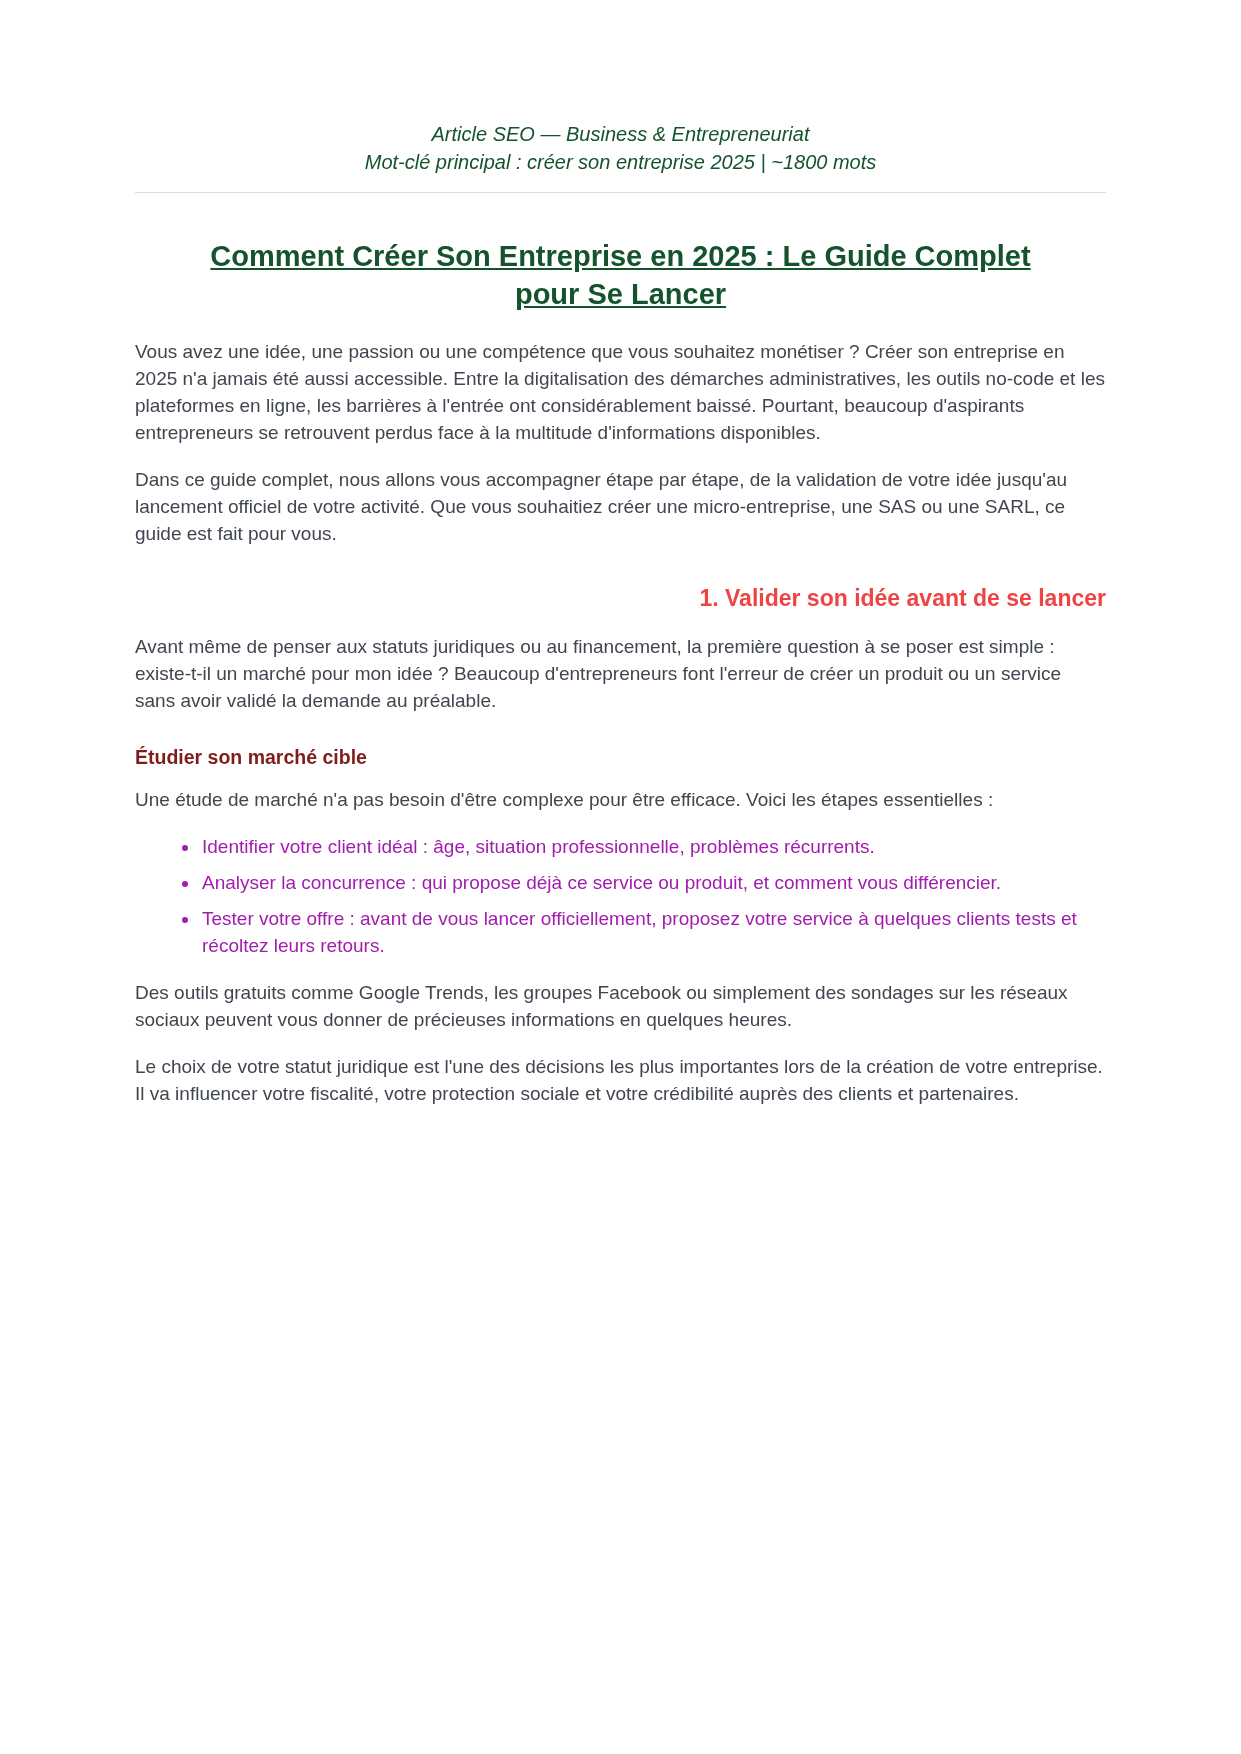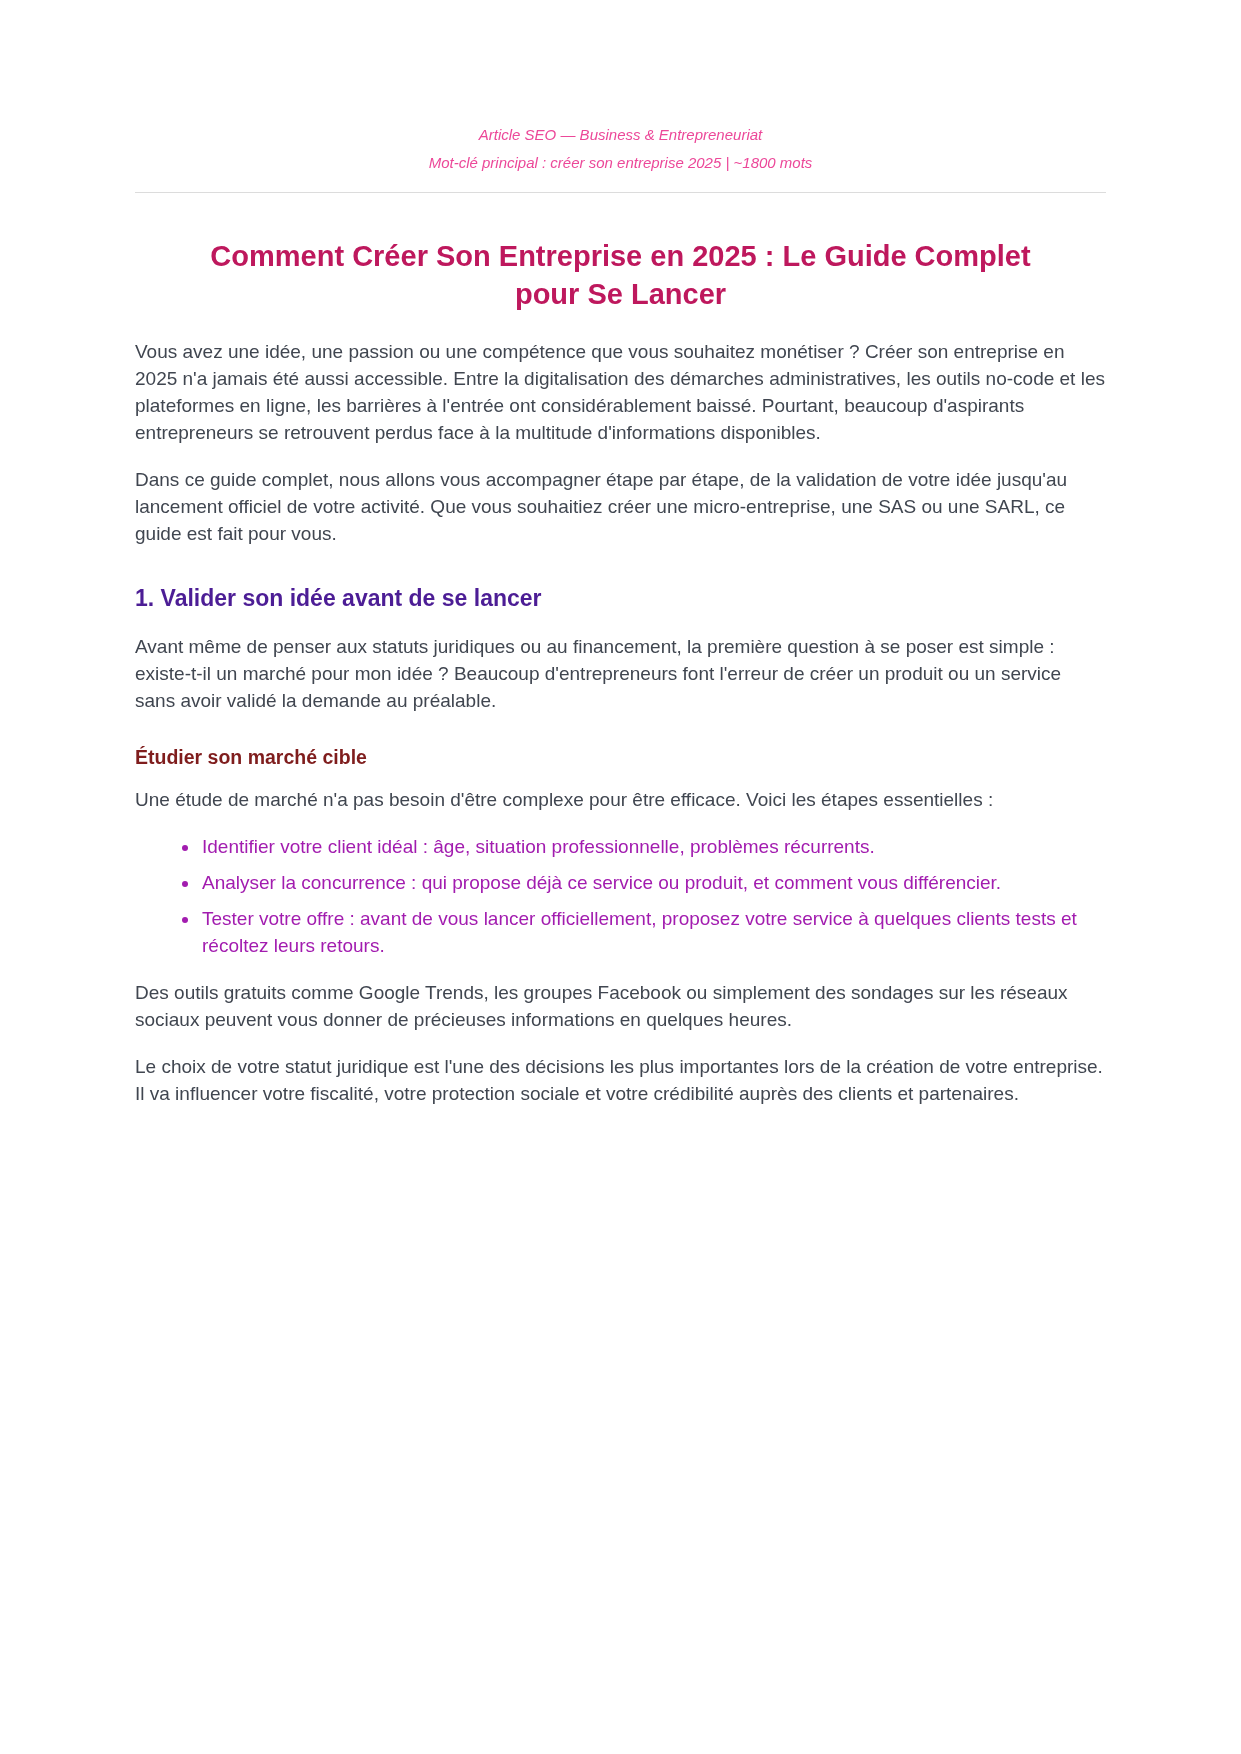--- a/index.html
+++ b/index.html
@@ -15,53 +15,55 @@
     overflow: hidden;
   }
   .page {
     width: 971px;
     margin: 0 auto;
     padding-top: 126px;
     box-sizing: border-box;
   }
   .doc-meta {
     text-align: center;
-    color: #ec4899;
+    color: #14532d;
     font-style: italic;
-    font-size: 15px;
+    font-size: 20px;
   }
   .doc-meta .meta-line {
     margin: 0 0 11px 0;
     line-height: 17px;
   }
   .divider {
     border: none;
     border-top: 1px solid #dcdcdc;
     margin: 21px 0 0 0;
   }
   h1.article-title {
     margin: 44px 40px 25px 40px;
     text-align: center;
-    color: #be185d;
+    color: #14532d;
     font-size: 29px;
     line-height: 38px;
     font-weight: bold;
+    text-decoration: underline;
   }
   p.body-text {
     margin: 0 0 20px 0;
     font-size: 19px;
     line-height: 27px;
     color: #404650;
   }
   h2.section-heading {
     margin: 37px 0 21px 0;
-    color: #4c1d95;
+    color: #ef4444;
     font-size: 23px;
     line-height: 28px;
     font-weight: bold;
+    text-align: right;
   }
   h3.subsection-heading {
     margin: 31px 0 17px 0;
     color: #7f1d1d;
     font-size: 19.5px;
     line-height: 24px;
     font-weight: bold;
   }
   ul.bullet-list {
     margin: 0 0 20px 0;

